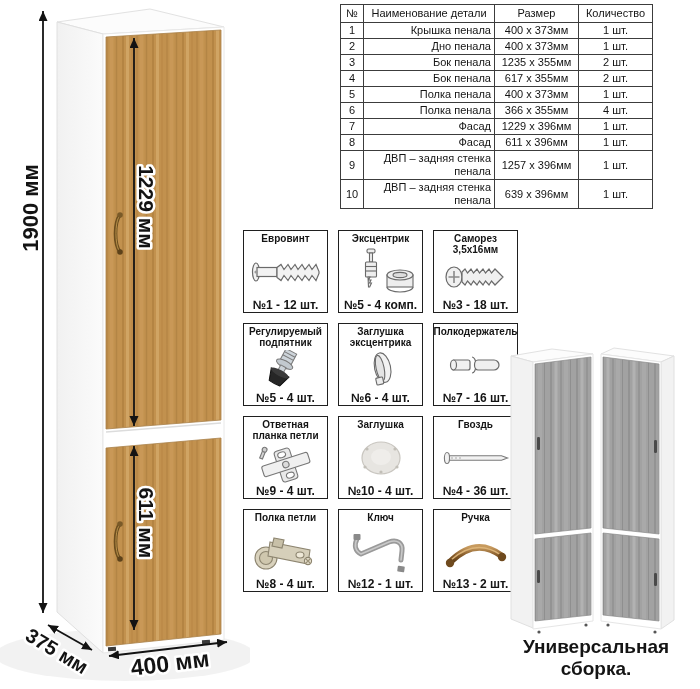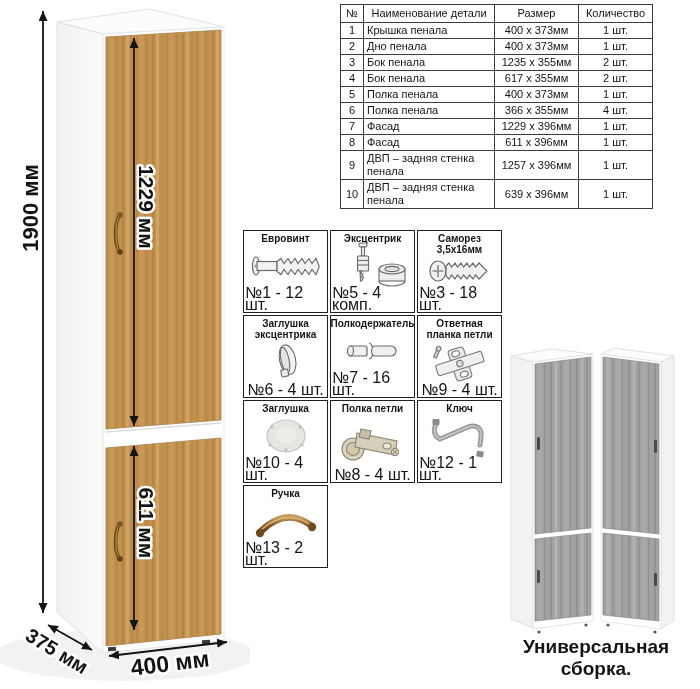--- a/index.html
+++ b/index.html
@@ -6,31 +6,31 @@
   #app{position:relative;width:700px;height:689px;background:#fff;overflow:hidden;
        font-family:"Liberation Sans",sans-serif;color:#141414;}
 
   
   #parts-table{position:absolute;left:340px;top:4px;border-collapse:collapse;
                table-layout:fixed;width:312px;font-size:11px;line-height:13px;}
   #parts-table th,#parts-table td{border:1px solid #3c3c3c;padding:1px 3px;
                text-align:center;font-weight:400;vertical-align:middle;}
   #parts-table th{height:15px;font-weight:400;}
   #parts-table td{height:12px;}
-  #parts-table td.name{text-align:left;}
+  #parts-table td.name{text-align:right;}
 
   
   #hardware-grid{position:absolute;left:243px;top:230px;display:grid;
-                 grid-template-columns:repeat(3,85px);grid-auto-rows:83px;gap:2px;}
+                 grid-template-columns:repeat(3,85px);grid-auto-rows:83px;gap:10px;}
   .hw-cell{border:1.5px solid #1f1f1f;background:#fff;box-sizing:border-box;
            display:flex;flex-direction:column;align-items:center;padding:2px 1px 1px;}
   .hw-title{font-weight:bold;font-size:10px;line-height:11px;text-align:center;}
   .hw-icon{flex:1;display:flex;align-items:center;justify-content:center;width:100%;min-height:0;}
   .hw-icon svg{display:block;}
-  .hw-count{font-weight:normal;font-size:16px;line-height:12px;}
+  .hw-count{font-weight:bold;font-size:12px;line-height:12px;}
 
   
   #cabinet-svg{position:absolute;left:0;top:0;}
   #gray-cabinets-svg{position:absolute;left:496px;top:344px;}
   .dim-text{font-family:"Liberation Sans",sans-serif;font-weight:bold;fill:#131313;
             paint-order:stroke;stroke:#ffffff;stroke-width:5px;stroke-linejoin:round;}
 
   
   #assembly-caption{position:absolute;left:492px;top:636px;width:208px;text-align:center;
                     font-weight:bold;font-size:19px;}
@@ -230,20 +230,39 @@
           <g stroke="#6a6a6a" fill="#f0f0f0" stroke-width="1.2">
             <ellipse cx="16" cy="15" rx="8" ry="10"></ellipse>
             <path d="M24,10 l3,-3 l2.5,4 l3.5,-4 l2.5,4 l3.5,-4 l2.5,4 l3.5,-4 l2.5,4 l3.5,-4 l2.5,4 l3.5,-4 l8,8 l-8,8 l-3.5,-4 l-2.5,4 l-3.5,-4 l-2.5,4 l-3.5,-4 l-2.5,4 l-3.5,-4 l-2.5,4 l-3.5,-4 l-2.5,4 l-3,-3 z"></path>
           </g>
           <path d="M16,9 v12 M10.5,15 h11" stroke="#8a8a8a" stroke-width="1.6" fill="none"></path>
         </svg>
       </div>
       <div class="hw-count">№3 - 18 шт.</div>
     </div>
 
+    <div class="hw-cell">
+      <div class="hw-title">Регулируемый подпятник</div>
+      <div class="hw-icon">
+        <svg width="76" height="40" viewBox="0 0 76 40">
+          <g transform="rotate(28 38 20)">
+            <g stroke="#7a7a7a" stroke-width="1">
+              <rect x="28" y="1" width="12" height="12" fill="#cdd4da"></rect>
+              <line x1="28" y1="4.5" x2="40" y2="4.5"></line>
+                <line x1="28" y1="8" x2="40" y2="8"></line>
+              <ellipse cx="34" cy="15.5" rx="9" ry="3.5" fill="#c2c9cf"></ellipse>
+              <rect x="31" y="18" width="6" height="7" fill="#ccd3d9"></rect>
+            </g>
+            <path d="M24,25 h20 l-4,12 a14,4 0 0 1 -12,0 z" fill="#262626" stroke="#111" stroke-width="1"></path>
+            <ellipse cx="34" cy="25.5" rx="10" ry="3" fill="#3a3a3a"></ellipse>
+          </g>
+        </svg>
+      </div>
+      <div class="hw-count">№5 - 4 шт.</div>
+    </div>
 
     <div class="hw-cell">
       <div class="hw-title">Заглушка эксцентрика</div>
       <div class="hw-icon">
         <svg width="76" height="40" viewBox="0 0 76 40">
           <g transform="rotate(-12 38 20)" stroke="#6a6a6a" fill="#f2f2f2" stroke-width="1.1">
             <ellipse cx="40" cy="18" rx="8" ry="15"></ellipse>
             <ellipse cx="37.5" cy="18" rx="4" ry="13" fill="#e4e4e4"></ellipse>
             <rect x="31" y="27" width="7" height="7" rx="1" fill="#ececec"></rect>
           </g>
@@ -299,20 +318,33 @@
             <circle cx="22" cy="30" r="1.6"></circle>
               <circle cx="54" cy="30" r="1.6"></circle>
               <circle cx="38" cy="35" r="1.6"></circle>
           </g>
         </svg>
       </div>
       <div class="hw-count">№10 - 4 шт.</div>
     </div>
 
 
+    <div class="hw-cell">
+      <div class="hw-title">Гвоздь</div>
+      <div class="hw-icon">
+        <svg width="76" height="20" viewBox="0 0 76 20">
+          <g stroke="#7a7a7a" fill="#f2f2f2" stroke-width="1.1">
+            <ellipse cx="9" cy="10" rx="2.6" ry="5.5"></ellipse>
+            <path d="M11.5,7.8 h52 l6,2.2 l-6,2.2 h-52 z"></path>
+          </g>
+          <line x1="13" y1="10" x2="24" y2="10" stroke="#aaa" stroke-width="1" stroke-dasharray="2,2"></line>
+        </svg>
+      </div>
+      <div class="hw-count">№4 - 36 шт.</div>
+    </div>
 
     <div class="hw-cell">
       <div class="hw-title">Полка петли</div>
       <div class="hw-icon">
         <svg width="76" height="46" viewBox="0 0 76 46">
           <g stroke="#8d8570" stroke-width="1.1">
             <circle cx="18" cy="30" r="11" fill="#d9d2bd"></circle>
             <circle cx="18" cy="30" r="6.5" fill="#cfc7ae"></circle>
             <path d="M22,14 l40,8 l-2,14 l-40,-8 z" fill="#d6cfba"></path>
             <path d="M26,10 l10,2 l-2,8 l-10,-2 z" fill="#c8c0a8"></path>

